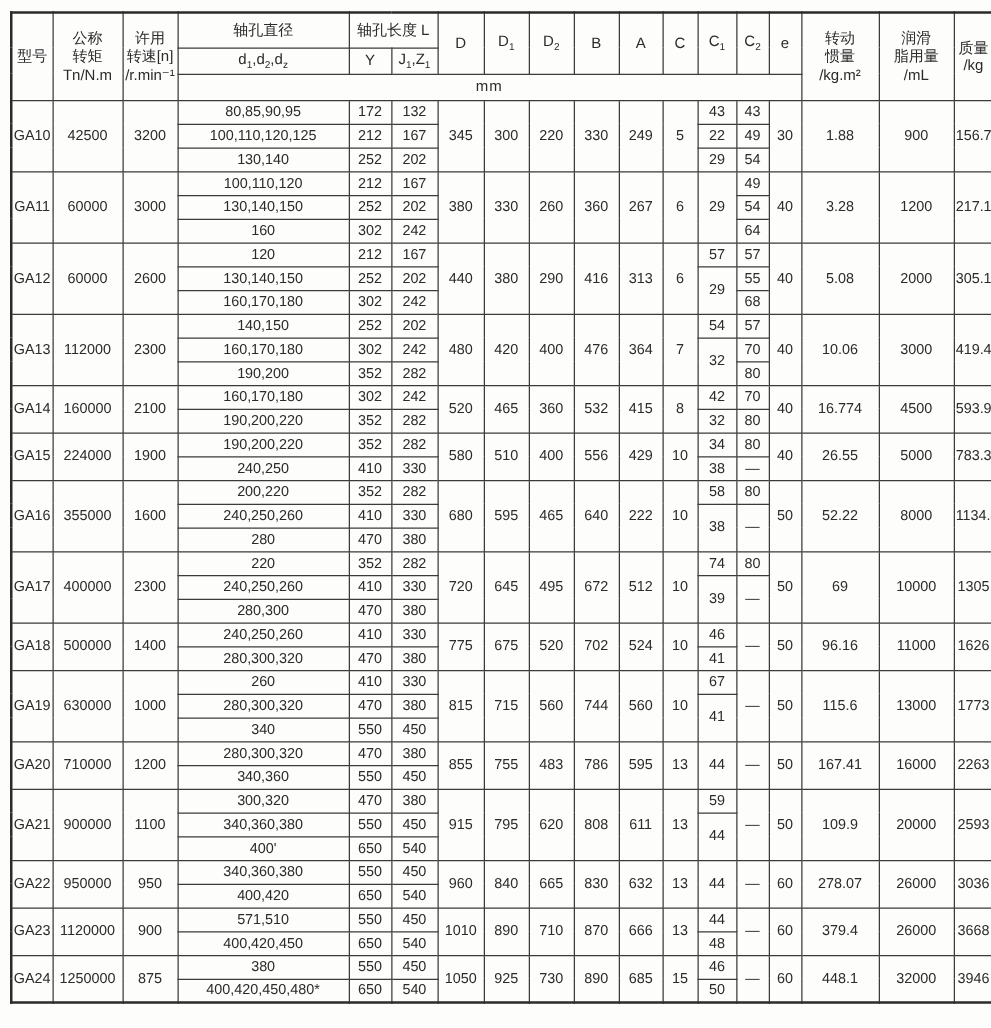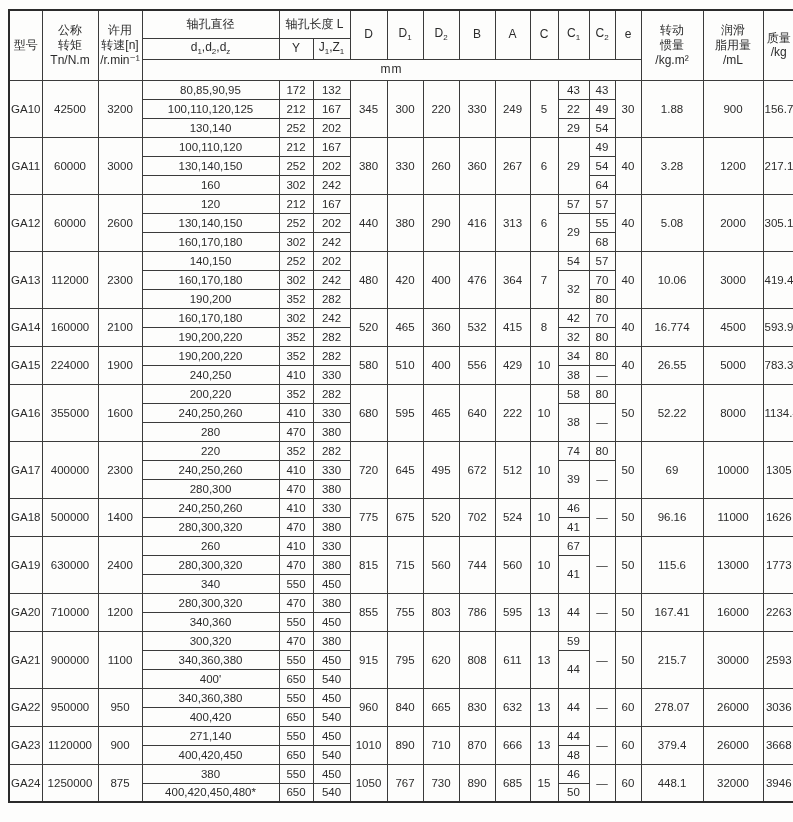--- a/index.html
+++ b/index.html
@@ -366,21 +366,21 @@
         </tr>
         <tr>
           <td>280,300,320</td>
           <td>470</td>
           <td>380</td>
           <td>41</td>
         </tr>
         <tr>
           <td rowspan="3">GA19</td>
           <td rowspan="3">630000</td>
-          <td rowspan="3">2400</td>
+          <td rowspan="3">1000</td>
           <td>260</td>
           <td>410</td>
           <td>330</td>
           <td rowspan="3">815</td>
           <td rowspan="3">715</td>
           <td rowspan="3">560</td>
           <td rowspan="3">744</td>
           <td rowspan="3">560</td>
           <td rowspan="3">10</td>
           <td>67</td>
@@ -403,21 +403,21 @@
         </tr>
         <tr>
           <td rowspan="2">GA20</td>
           <td rowspan="2">710000</td>
           <td rowspan="2">1200</td>
           <td>280,300,320</td>
           <td>470</td>
           <td>380</td>
           <td rowspan="2">855</td>
           <td rowspan="2">755</td>
-          <td rowspan="2">803</td>
+          <td rowspan="2">483</td>
           <td rowspan="2">786</td>
           <td rowspan="2">595</td>
           <td rowspan="2">13</td>
           <td rowspan="2">44</td>
           <td rowspan="2">—</td>
           <td rowspan="2">50</td>
           <td rowspan="2">167.41</td>
           <td rowspan="2">16000</td>
           <td rowspan="2">2263</td>
         </tr>
@@ -435,22 +435,22 @@
           <td>380</td>
           <td rowspan="3">915</td>
           <td rowspan="3">795</td>
           <td rowspan="3">620</td>
           <td rowspan="3">808</td>
           <td rowspan="3">611</td>
           <td rowspan="3">13</td>
           <td>59</td>
           <td rowspan="3">—</td>
           <td rowspan="3">50</td>
-          <td rowspan="3">215.7</td>
-          <td rowspan="3">30000</td>
+          <td rowspan="3">109.9</td>
+          <td rowspan="3">20000</td>
           <td rowspan="3">2593</td>
         </tr>
         <tr>
           <td>340,360,380</td>
           <td>550</td>
           <td>450</td>
           <td rowspan="2">44</td>
         </tr>
         <tr>
           <td>400'</td>
@@ -479,21 +479,21 @@
         </tr>
         <tr>
           <td>400,420</td>
           <td>650</td>
           <td>540</td>
         </tr>
         <tr>
           <td rowspan="2">GA23</td>
           <td rowspan="2">1120000</td>
           <td rowspan="2">900</td>
-          <td>271,140</td>
+          <td>571,510</td>
           <td>550</td>
           <td>450</td>
           <td rowspan="2">1010</td>
           <td rowspan="2">890</td>
           <td rowspan="2">710</td>
           <td rowspan="2">870</td>
           <td rowspan="2">666</td>
           <td rowspan="2">13</td>
           <td>44</td>
           <td rowspan="2">—</td>
@@ -509,21 +509,21 @@
           <td>48</td>
         </tr>
         <tr>
           <td rowspan="2">GA24</td>
           <td rowspan="2">1250000</td>
           <td rowspan="2">875</td>
           <td>380</td>
           <td>550</td>
           <td>450</td>
           <td rowspan="2">1050</td>
-          <td rowspan="2">767</td>
+          <td rowspan="2">925</td>
           <td rowspan="2">730</td>
           <td rowspan="2">890</td>
           <td rowspan="2">685</td>
           <td rowspan="2">15</td>
           <td>46</td>
           <td rowspan="2">—</td>
           <td rowspan="2">60</td>
           <td rowspan="2">448.1</td>
           <td rowspan="2">32000</td>
           <td rowspan="2">3946</td>

